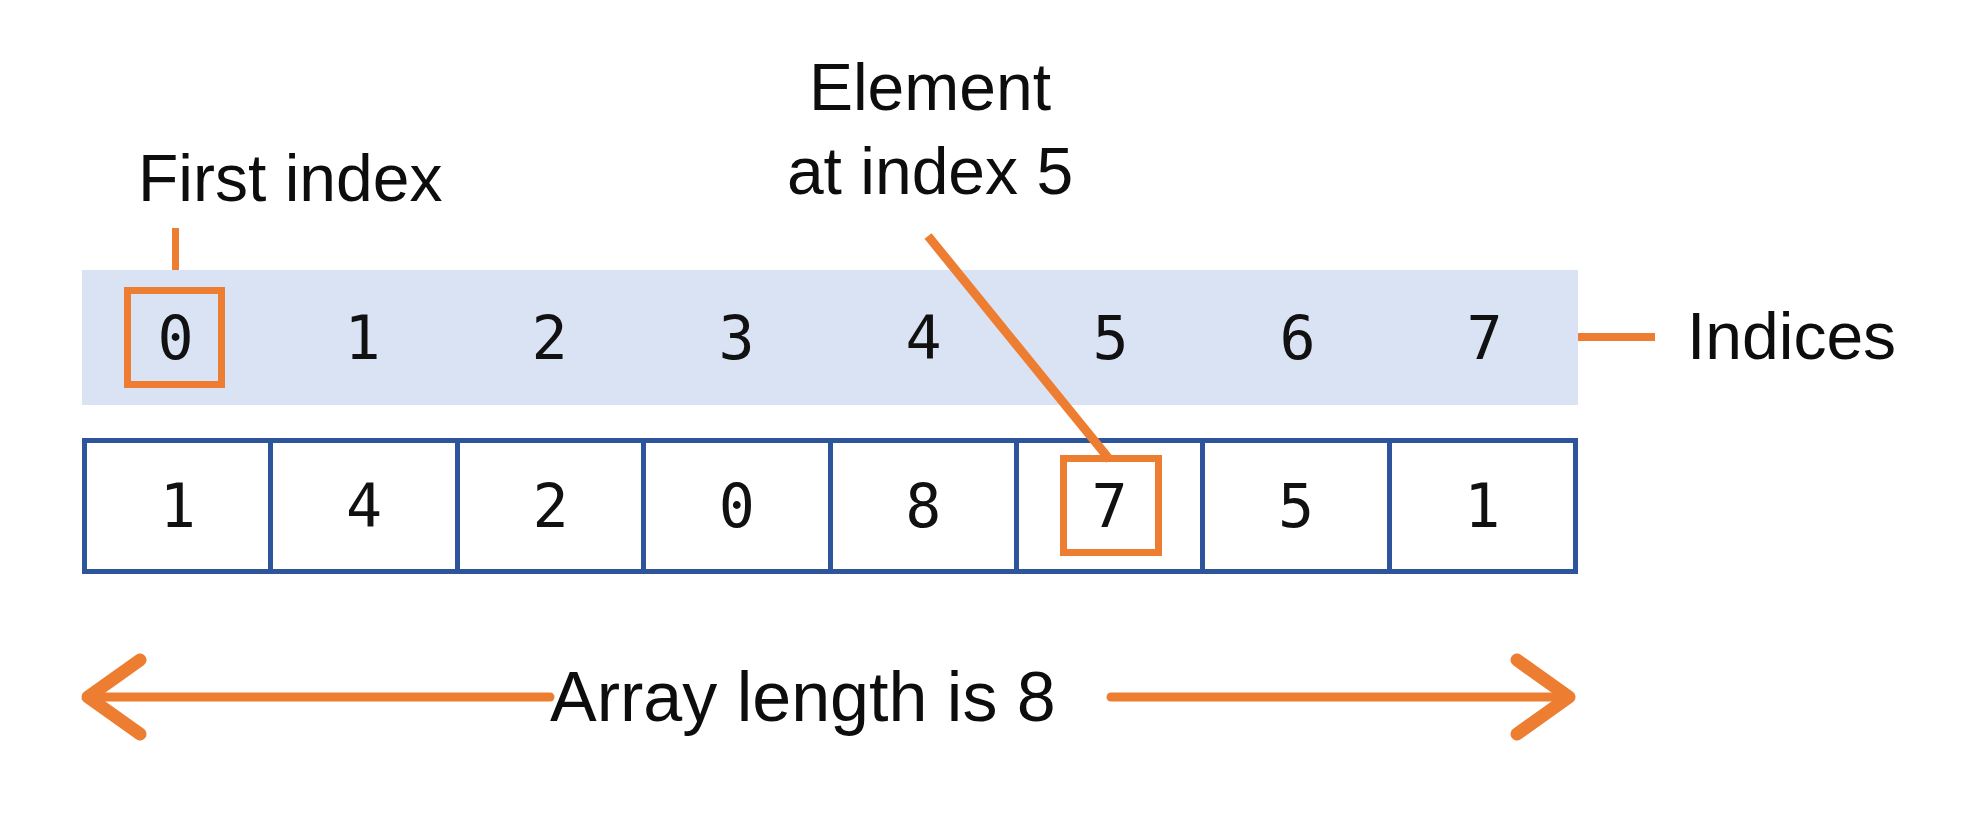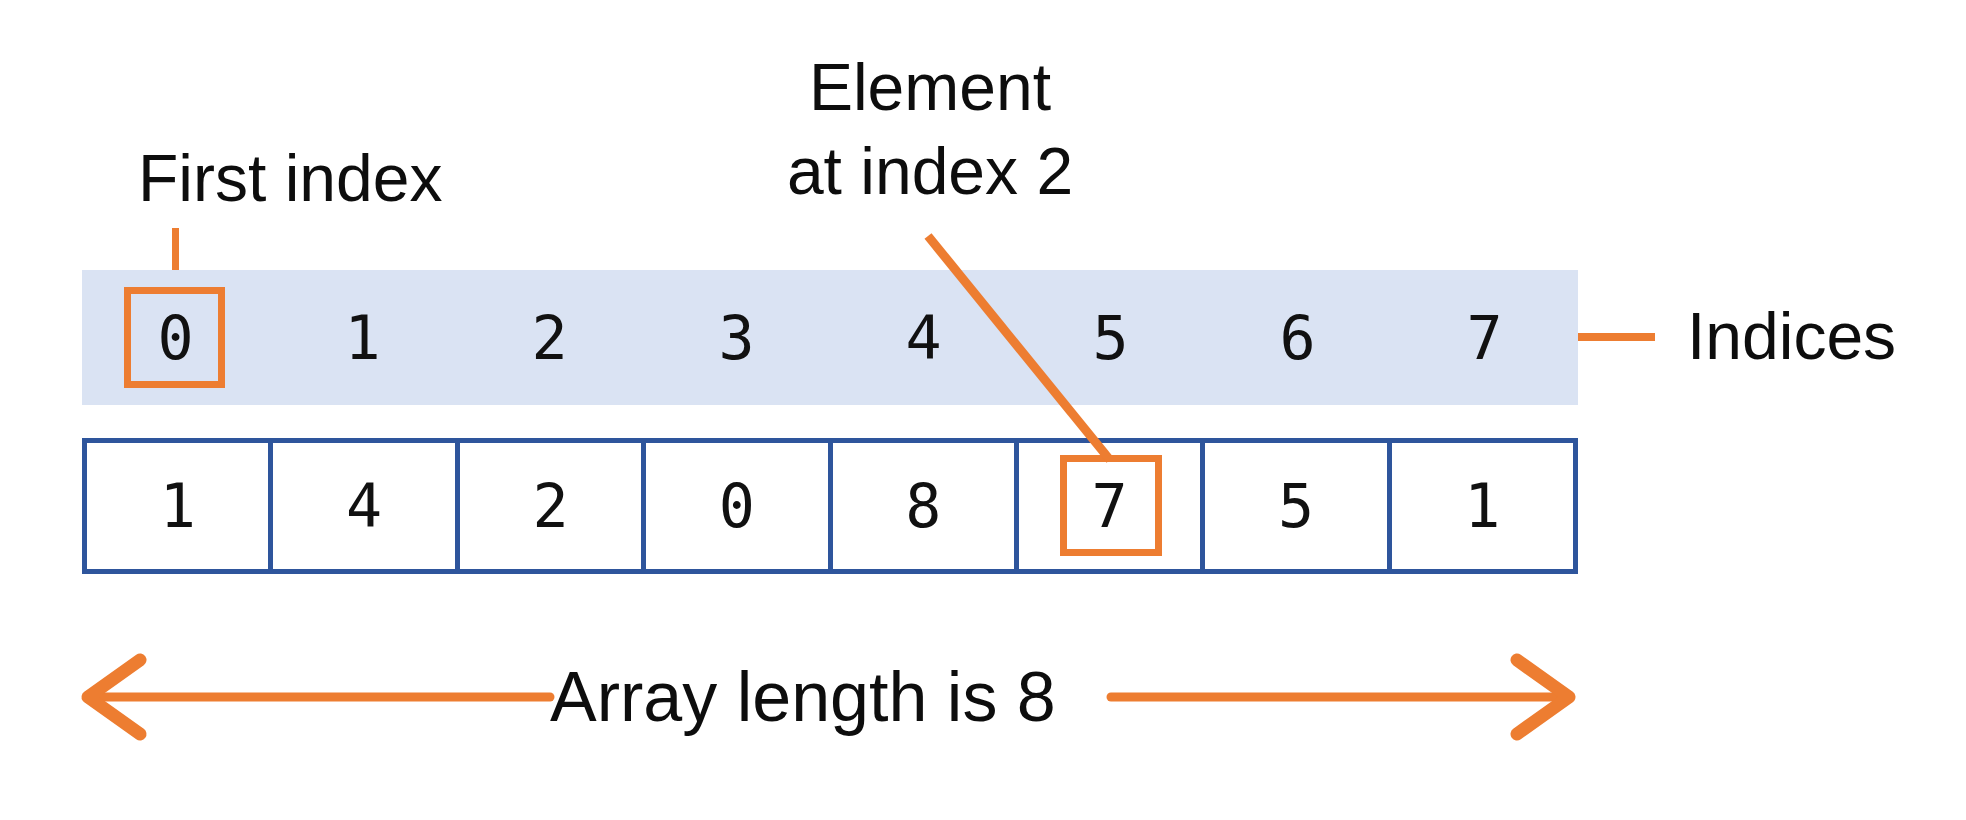--- a/index.html
+++ b/index.html
@@ -51,21 +51,21 @@
 </style>
 </head>
 <body>
 
 <div class="canvas">
 
   <div class="abs label first-index">First index</div>
 
   <div class="abs label element-label">
     <div>Element</div>
-    <div>at index 2</div>
+    <div>at index 5</div>
   </div>
 
   <div class="abs v-connector"></div>
 
   <div class="abs banner">
     <div class="cell">0</div>
     <div class="cell">1</div>
     <div class="cell">2</div>
     <div class="cell">3</div>
     <div class="cell">4</div>

